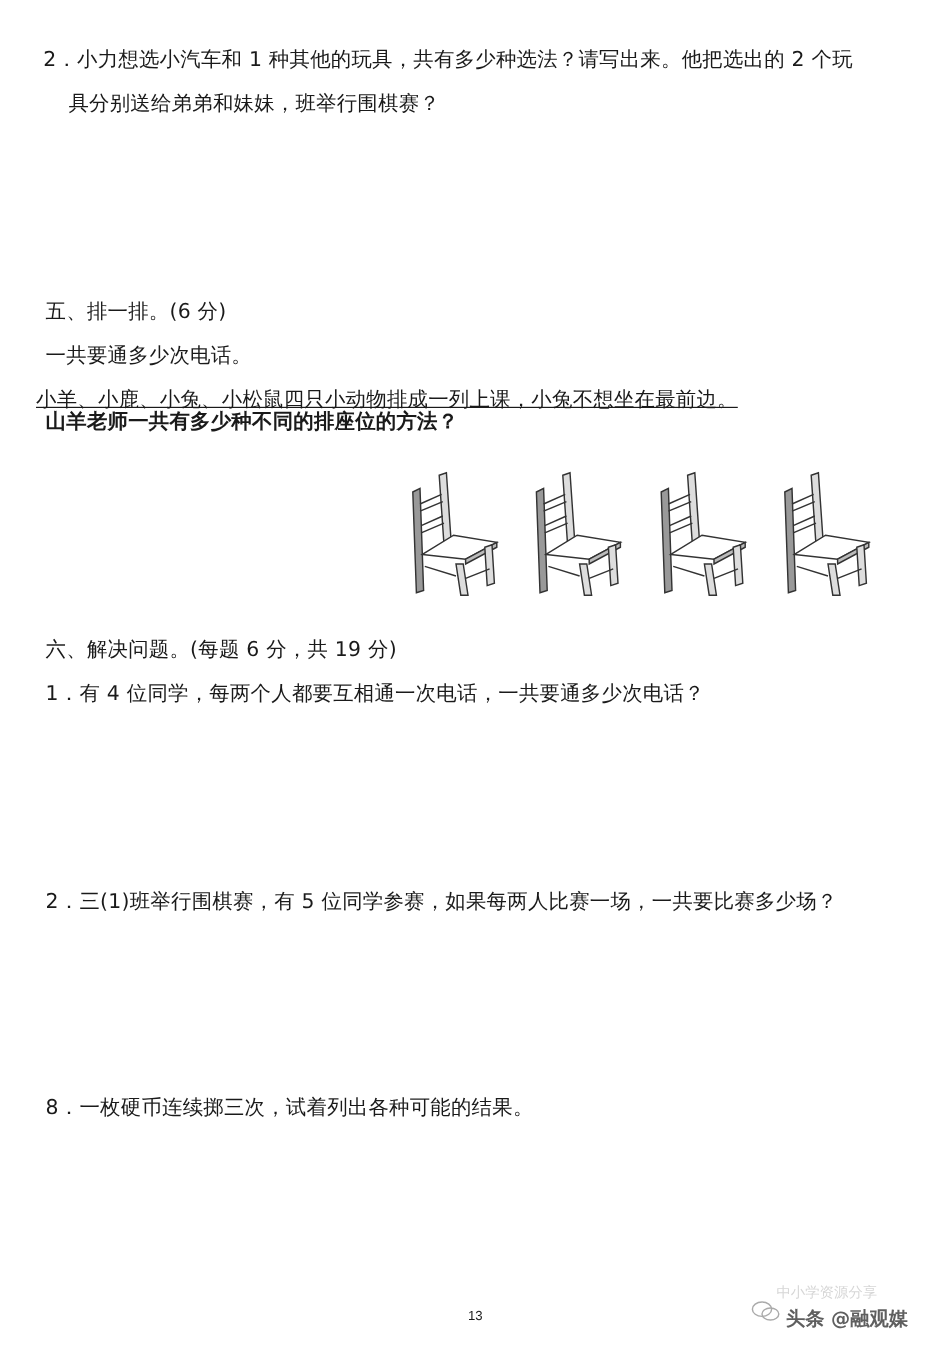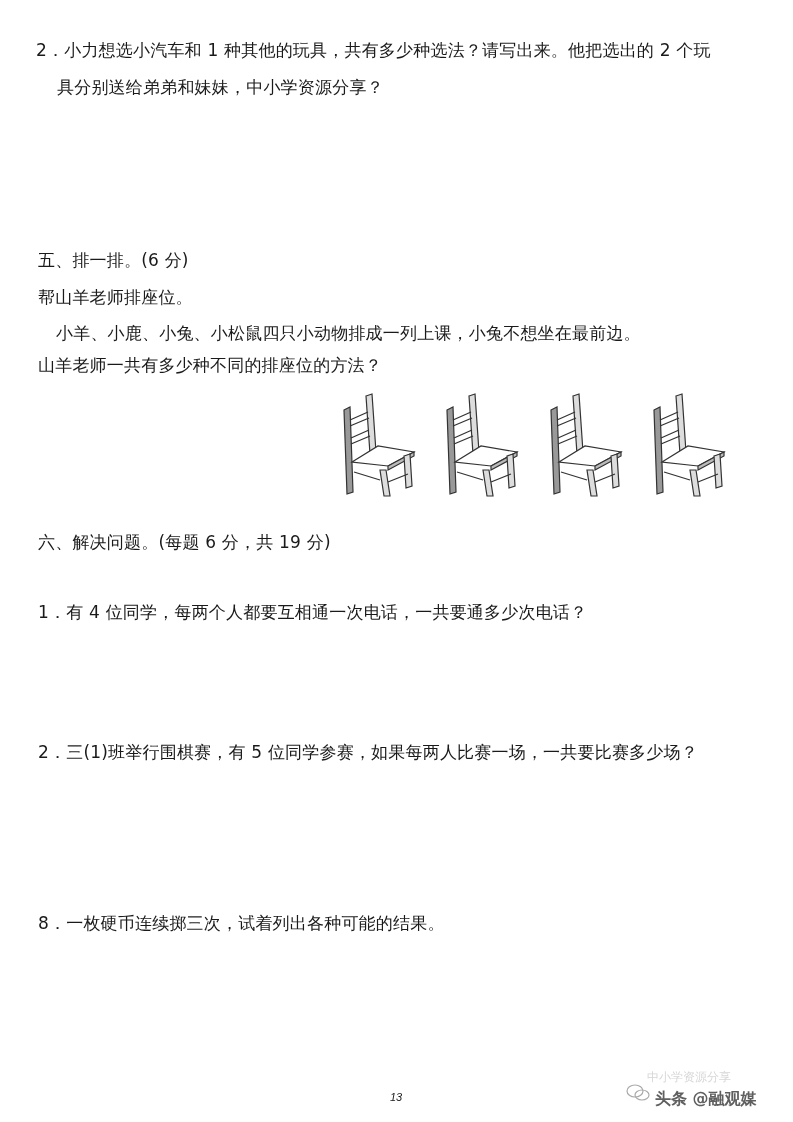--- a/index.html
+++ b/index.html
@@ -1,36 +1,36 @@
 <!DOCTYPE html>
 <html><head>
 <meta charset="utf-8">
 <style>
   html, body { margin:0; padding:0; background:#ffffff; }
   body { width:793px; height:1122px; position:relative; overflow:hidden;
          font-family:"DejaVu Sans", "Liberation Sans", sans-serif; color:#1a1a1a; }
   .line { position:absolute; font-size:17px; line-height:20px; white-space:nowrap; letter-spacing:0.2px; }
   .chairs { position:absolute; left:338px; top:390px; width:390px; height:110px; display:flex; justify-content:space-between; }
   .chair { width:80px; height:110px; }
-  .page-num { position:absolute; left:390px; top:1091px; font-size:11px; font-family:"Liberation Sans", sans-serif;font-style:italic; }
+  .page-num { position:absolute; left:390px; top:1091px; font-size:11px; font-family:"Liberation Sans", sans-serif; }
   .watermark { position:absolute; left:625px; top:1075px; display:flex; align-items:center; gap:4px; }
   .wm-icon { width:26px; height:22px; }
   .wm-text { font-size:16px; color:#444; font-weight:bold; opacity:0.85;margin-top:14px; }
   .wm-ghost { position:absolute; left:22px; top:-6px; font-size:12px; color:#bbb; opacity:0.6; white-space:nowrap; }
 </style>
 </head>
 <body>
 
 <div class="line" style="left:36px; top:40px;">2．小力想选小汽车和 1 种其他的玩具，共有多少种选法？请写出来。他把选出的 2 个玩</div>
-<div class="line" style="left:57px; top:77px;">具分别送给弟弟和妹妹，中小学资源分享？</div>
+<div class="line" style="left:57px; top:77px;">具分别送给弟弟和妹妹，班举行围棋赛？</div>
 
 <div class="line" style="left:38px; top:250px;">五、排一排。(6 分)</div>
-<div class="line" style="left:38px; top:287px;">帮山羊老师排座位。</div>
-<div class="line" style="left:56px; top:323px;">小羊、小鹿、小兔、小松鼠四只小动物排成一列上课，小兔不想坐在最前边。</div>
-<div class="line" style="left:38px; top:355px;">山羊老师一共有多少种不同的排座位的方法？</div>
+<div class="line" style="left:38px; top:287px;">一共要通多少次电话。</div>
+<div class="line" style="left:30px; top:323px;text-decoration:underline;">小羊、小鹿、小兔、小松鼠四只小动物排成一列上课，小兔不想坐在最前边。</div>
+<div class="line" style="left:38px; top:342px;font-weight:bold;">山羊老师一共有多少种不同的排座位的方法？</div>
 
 <div class="chairs">
   <svg class="chair" viewBox="0 0 80 110">
     <g stroke="#333" stroke-width="1.2" fill="#fff">
       <polygon points="6,20 12,17 15,102 9,104" fill="#999"></polygon>
       <polygon points="28,6 34,4 38,62 32,64" fill="#ddd"></polygon>
       <line x1="12" y1="30" x2="30" y2="22"></line>
         <line x1="12" y1="36" x2="31" y2="28"></line>
       <line x1="13" y1="48" x2="31" y2="40"></line>
         <line x1="13" y1="54" x2="32" y2="46"></line>
@@ -86,21 +86,21 @@
       <polygon points="50,76 76,62 76,66 50,80" fill="#bbb"></polygon>
       <polygon points="42,80 48,80 52,106 46,106" fill="#ddd"></polygon>
       <polygon points="66,66 72,64 74,96 68,98" fill="#ddd"></polygon>
       <line x1="16" y1="82" x2="42" y2="90"></line>
         <line x1="50" y1="92" x2="70" y2="84"></line>
     </g>
   </svg>
 </div>
 
 <div class="line" style="left:38px; top:532px;">六、解决问题。(每题 6 分，共 19 分)</div>
-<div class="line" style="left:38px; top:568px;margin-top:34px;">1．有 4 位同学，每两个人都要互相通一次电话，一共要通多少次电话？</div>
+<div class="line" style="left:38px; top:568px;">1．有 4 位同学，每两个人都要互相通一次电话，一共要通多少次电话？</div>
 <div class="line" style="left:38px; top:742px;">2．三(1)班举行围棋赛，有 5 位同学参赛，如果每两人比赛一场，一共要比赛多少场？</div>
 <div class="line" style="left:38px; top:913px;">8．一枚硬币连续掷三次，试着列出各种可能的结果。</div>
 
 <div class="page-num">13</div>
 
 <div class="watermark">
   <svg class="wm-icon" viewBox="0 0 26 22">
     <g fill="none" stroke="#aaa" stroke-width="1.2">
       <ellipse cx="10" cy="9" rx="8" ry="6"></ellipse>
       <ellipse cx="17" cy="13" rx="7" ry="5"></ellipse>

